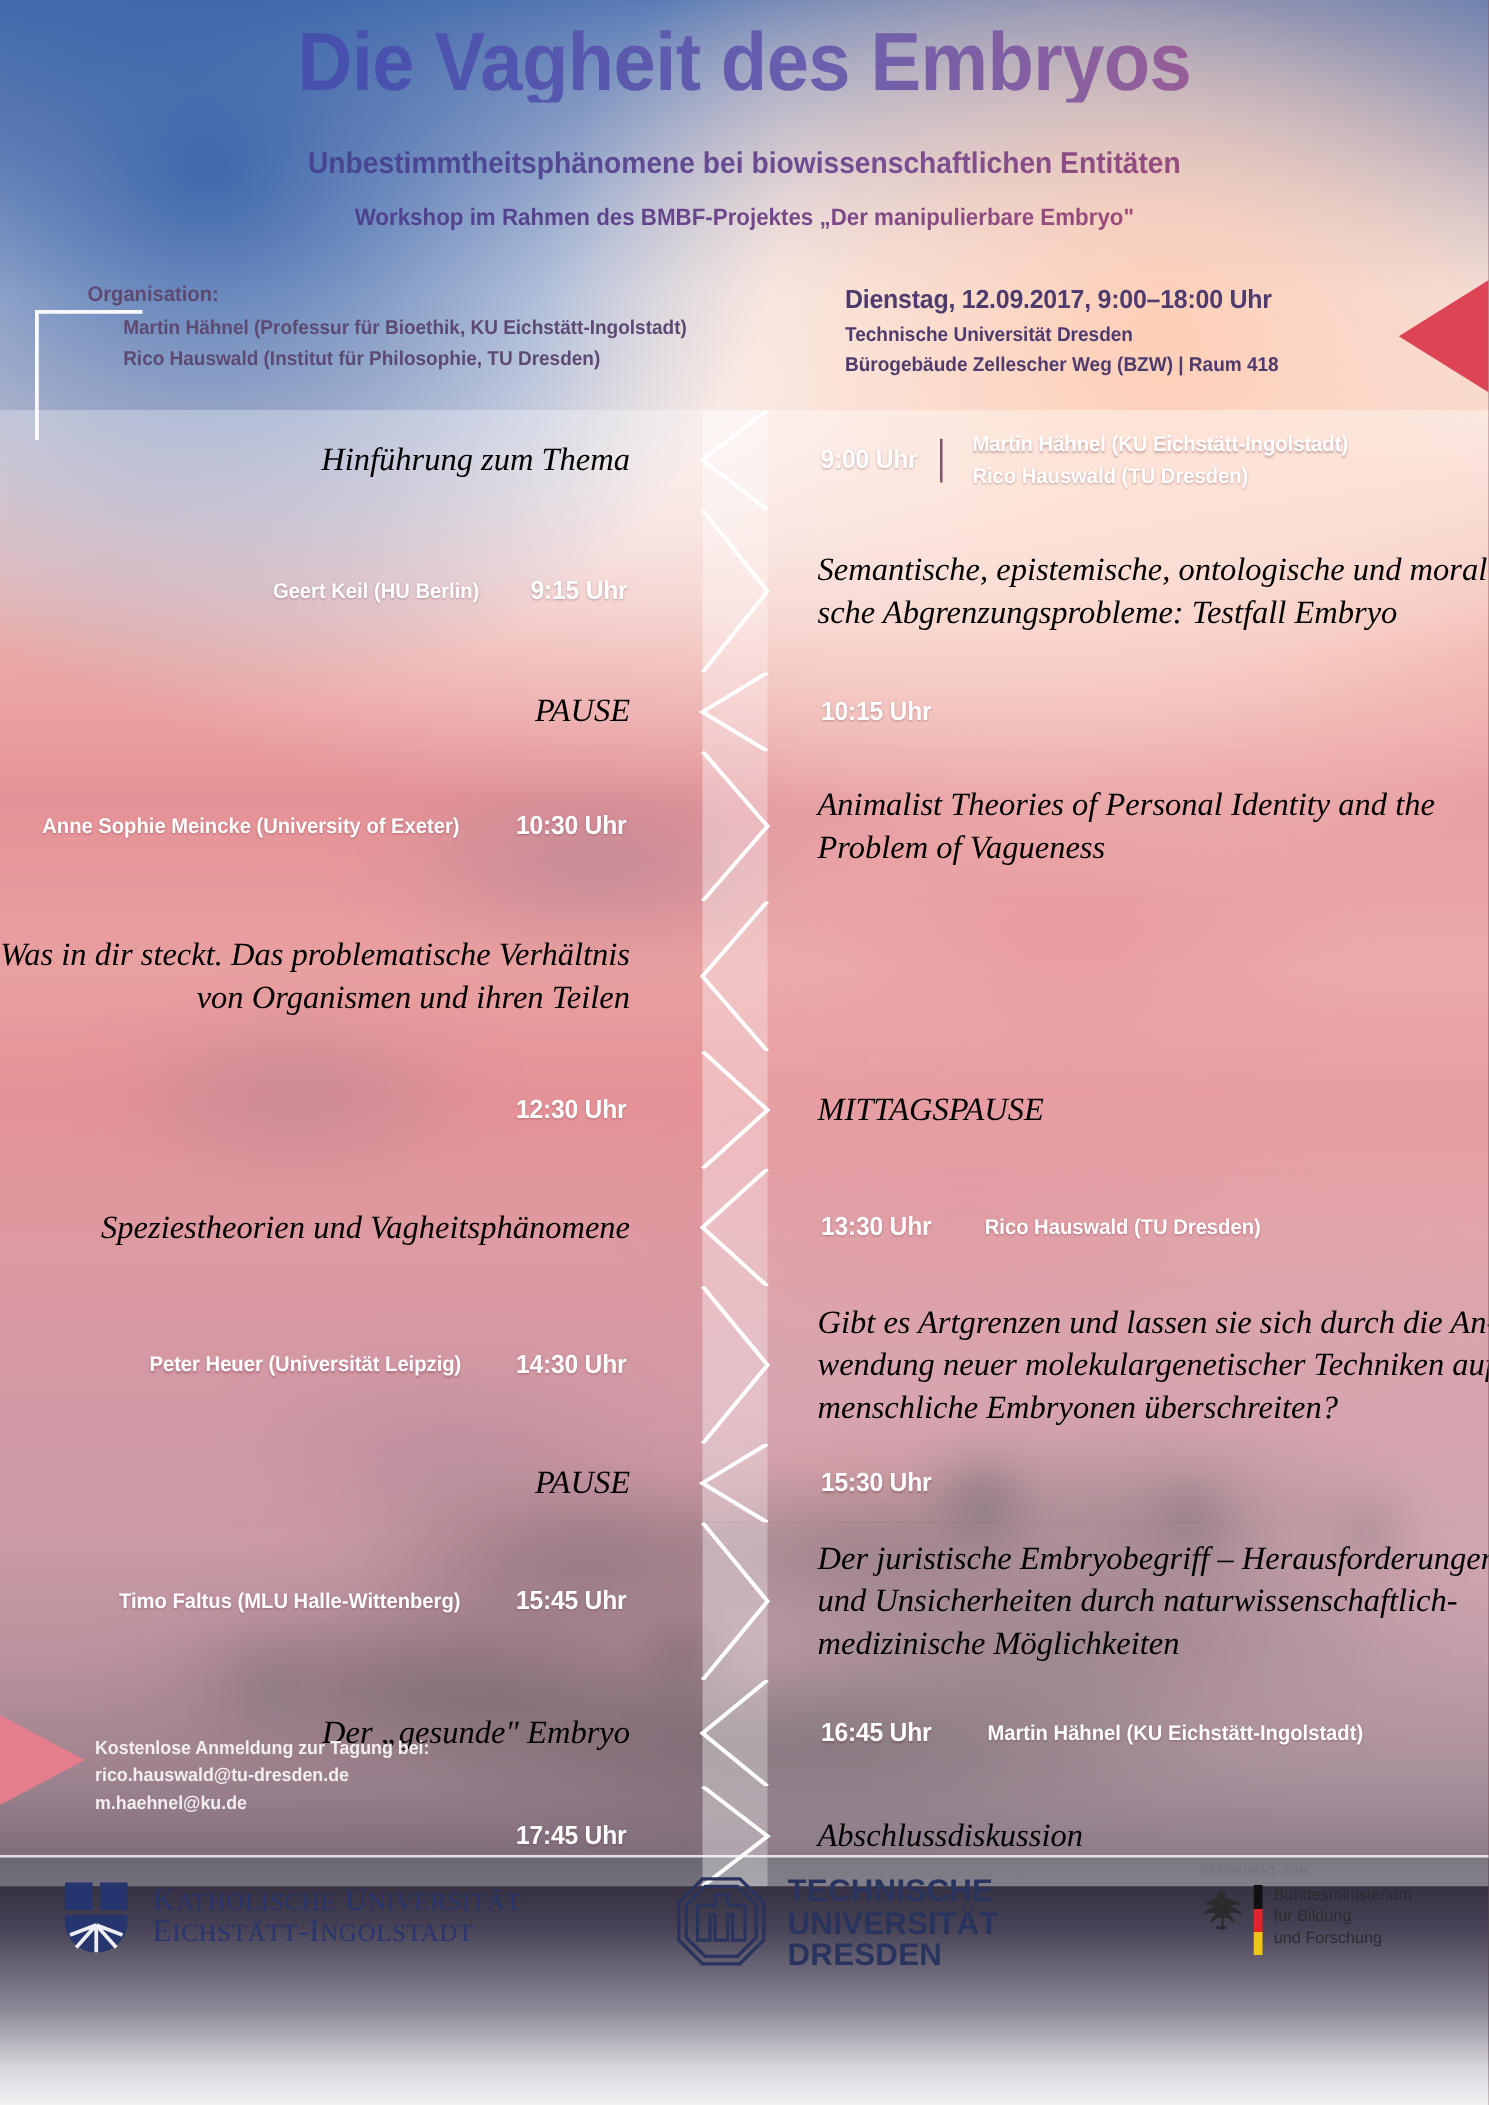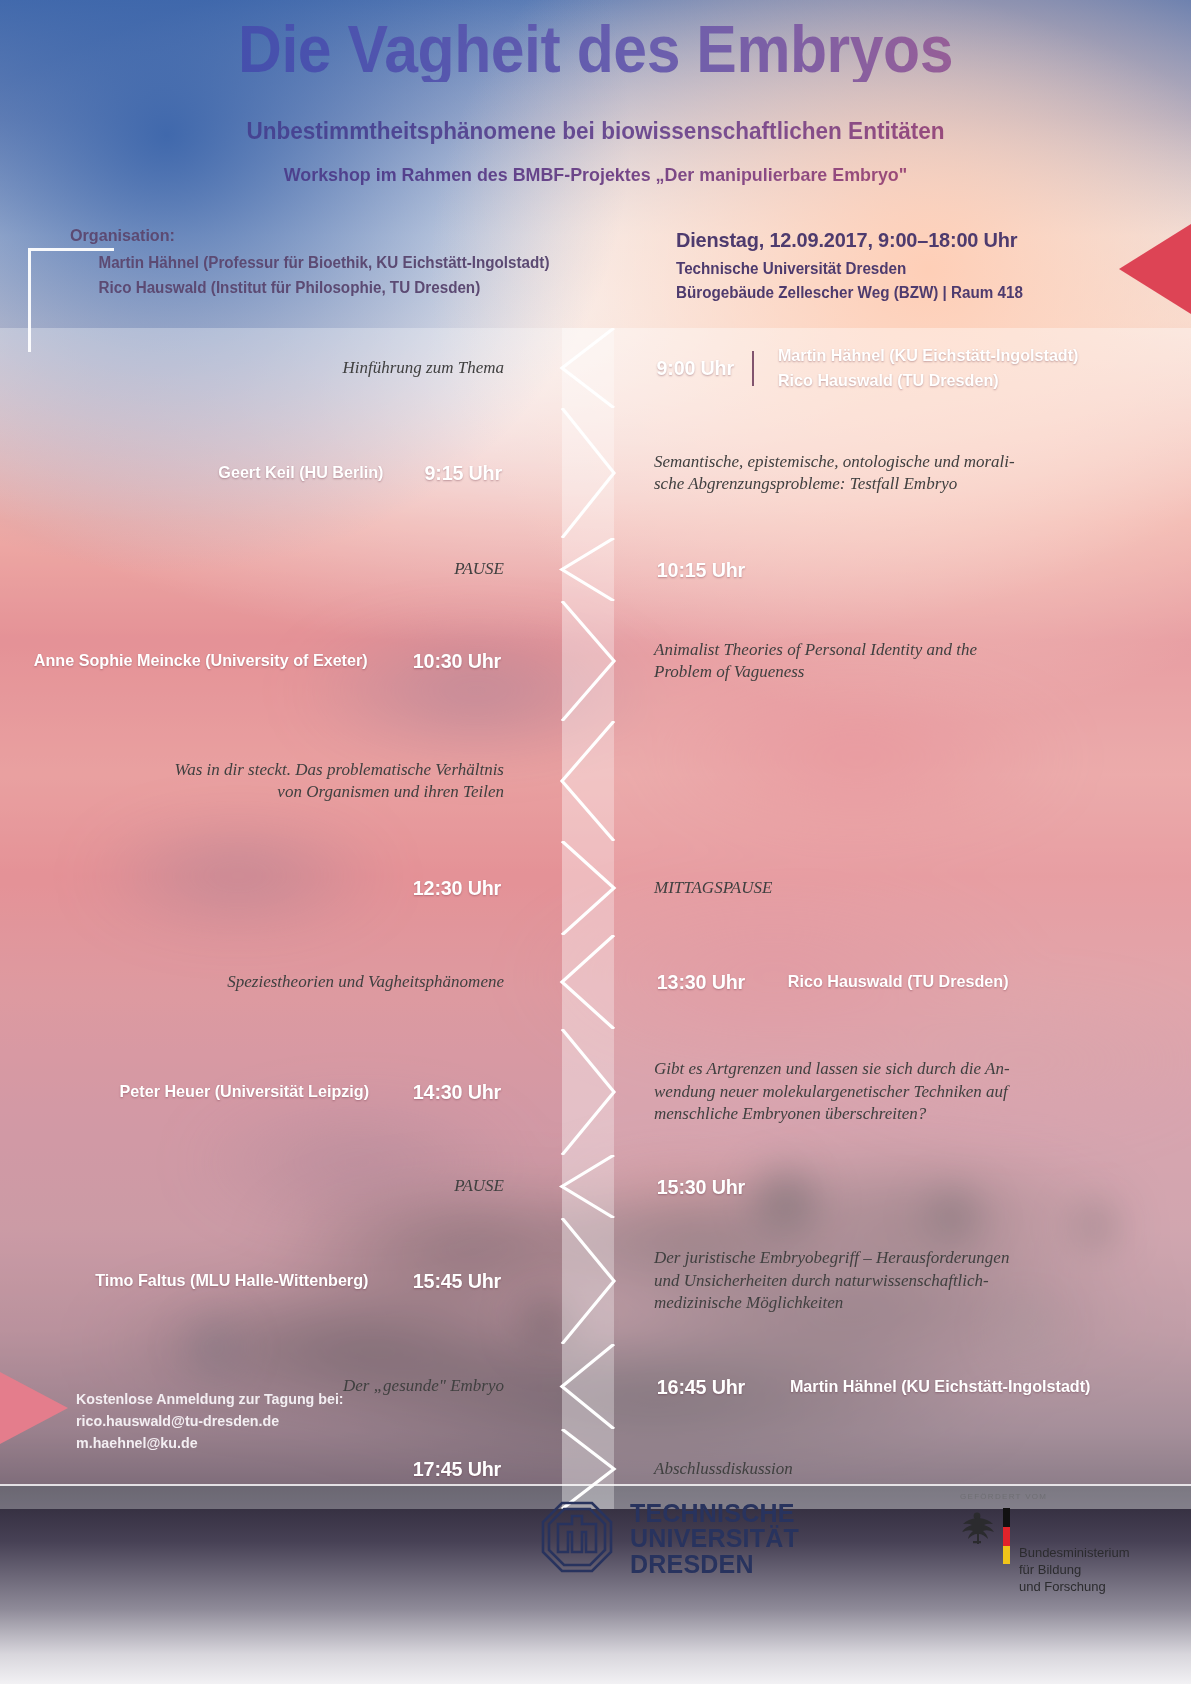--- a/index.html
+++ b/index.html
@@ -159,22 +159,22 @@
     color:#ffffff;font-weight:bold;font-size:17px;white-space:nowrap;
     font-family:"Liberation Sans Narrow","Liberation Sans",sans-serif;
     transform:scaleX(.95);
     text-shadow:0 1px 2px rgba(90,30,50,.35);
   }
   .speaker.multi{white-space:normal;line-height:1.5;}
   .sep{width:2px;background:#6b3a5a;opacity:.85;margin:0 16px;align-self:stretch;
        margin-top:14px;margin-bottom:14px;}
   .sep.tall{margin-top:8px;margin-bottom:8px;}
   .topic{
-    color:#404040;font-family:"Liberation Serif",serif;font-style:italic;
-    font-size:17px;line-height:1.32;
+    color:#000000;font-family:"Liberation Serif",serif;font-style:italic;
+    font-size:26px;line-height:1.32;
   }
   .ta-right{text-align:right;}
   .ta-left{text-align:left;}
 
   
   .contact{
     position:absolute;left:76px;top:1388px;color:#f3eef2;
     font-family:"Liberation Sans Narrow","Liberation Sans",sans-serif;
     font-weight:bold;font-size:15px;line-height:1.48;transform:scaleX(.95);
     transform-origin:left center;
@@ -193,21 +193,21 @@
   .logo-tu .tu-text{
     font-family:"Liberation Sans",sans-serif;font-weight:bold;color:#28335e;
     font-size:25px;line-height:1.02;letter-spacing:.2px;
   }
 
   .logo-bmbf{position:absolute;left:960px;top:1492px;}
   .bmbf-top{font-family:"Liberation Sans",sans-serif;font-size:8px;letter-spacing:1.3px;
             color:#6f6f74;margin-bottom:7px;}
   .bmbf-row{display:flex;align-items:flex-start;gap:9px;}
   .bmbf-flag{width:7px;height:56px;background:linear-gradient(180deg,#111 0%,#111 34%,#e2232a 34%,#e2232a 67%,#f0c419 67%,#f0c419 100%);}
-  .bmbf-text{font-family:"Liberation Sans",sans-serif;font-size:13px;color:#2b2b2e;line-height:1.30;margin-top:37px;}
+  .bmbf-text{font-family:"Liberation Sans",sans-serif;font-size:13px;color:#2b2b2e;line-height:1.30;}
   .eagle{width:34px;height:38px;}
 </style>
 </head>
 <body>
 
 <div class="poster">
 
   <div class="bg bg-base"></div>
   <div class="bg bg-blobs"></div>
   <div class="bg bg-dark"></div>
@@ -426,20 +426,34 @@
         </div>
       </div>
     </div>
 
   <div class="contact">
     <div>Kostenlose Anmeldung zur Tagung bei:</div>
     <div>rico.hauswald@tu-dresden.de</div>
     <div>m.haehnel@ku.de</div>
   </div>
 
+  <div class="logo-ku">
+    <div class="ku-mark">
+      <svg width="58" height="58" viewBox="0 0 58 58">
+        <path d="M4 2 h22 v22 h-22 z" fill="#27356e"></path>
+        <path d="M32 2 h22 v22 h-22 z" fill="#27356e"></path>
+        <path d="M4 28 h50 v8 a25 25 0 0 1 -25 22 a25 25 0 0 1 -25 -22 z" fill="#27356e"></path>
+        <path d="M29 36 L29 58 M29 36 L8 44 M29 36 L50 44 M29 36 L13 54 M29 36 L45 54" stroke="#ffffff" stroke-width="3" fill="none" opacity=".92"></path>
+      </svg>
+    </div>
+    <div class="ku-text">
+      <div class="l1">K<span class="sc">ATHOLISCHE</span> U<span class="sc">NIVERSITÄT</span></div>
+      <div class="l2">E<span class="sc">ICHSTÄTT</span>-I<span class="sc">NGOLSTADT</span></div>
+    </div>
+  </div>
 
   <div class="logo-tu">
     <div>
       <svg width="78" height="78" viewBox="0 0 78 78">
         <g fill="none" stroke="#28335e" stroke-width="2.6">
           <polygon points="24,5 54,5 73,24 73,54 54,73 24,73 5,54 5,24"></polygon>
           <polygon points="26,11 52,11 67,26 67,52 52,67 26,67 11,52 11,26"></polygon>
           <path d="M20 26 h14 v-8 h10 v8 h14 v28 h-10 v-20 h-4 v20 h-10 v-20 h-4 v20 h-10 z"></path>
         </g>
       </svg>

